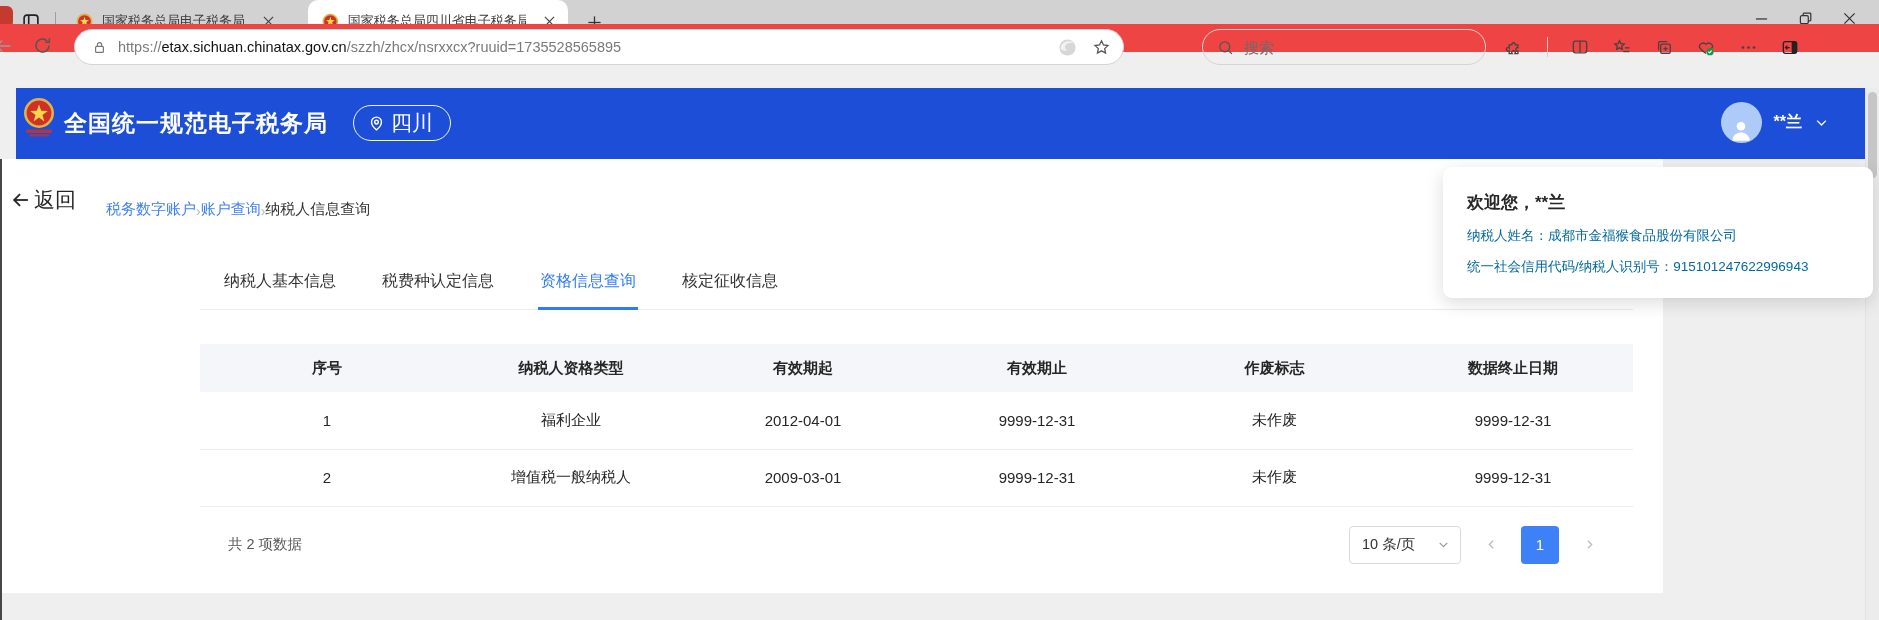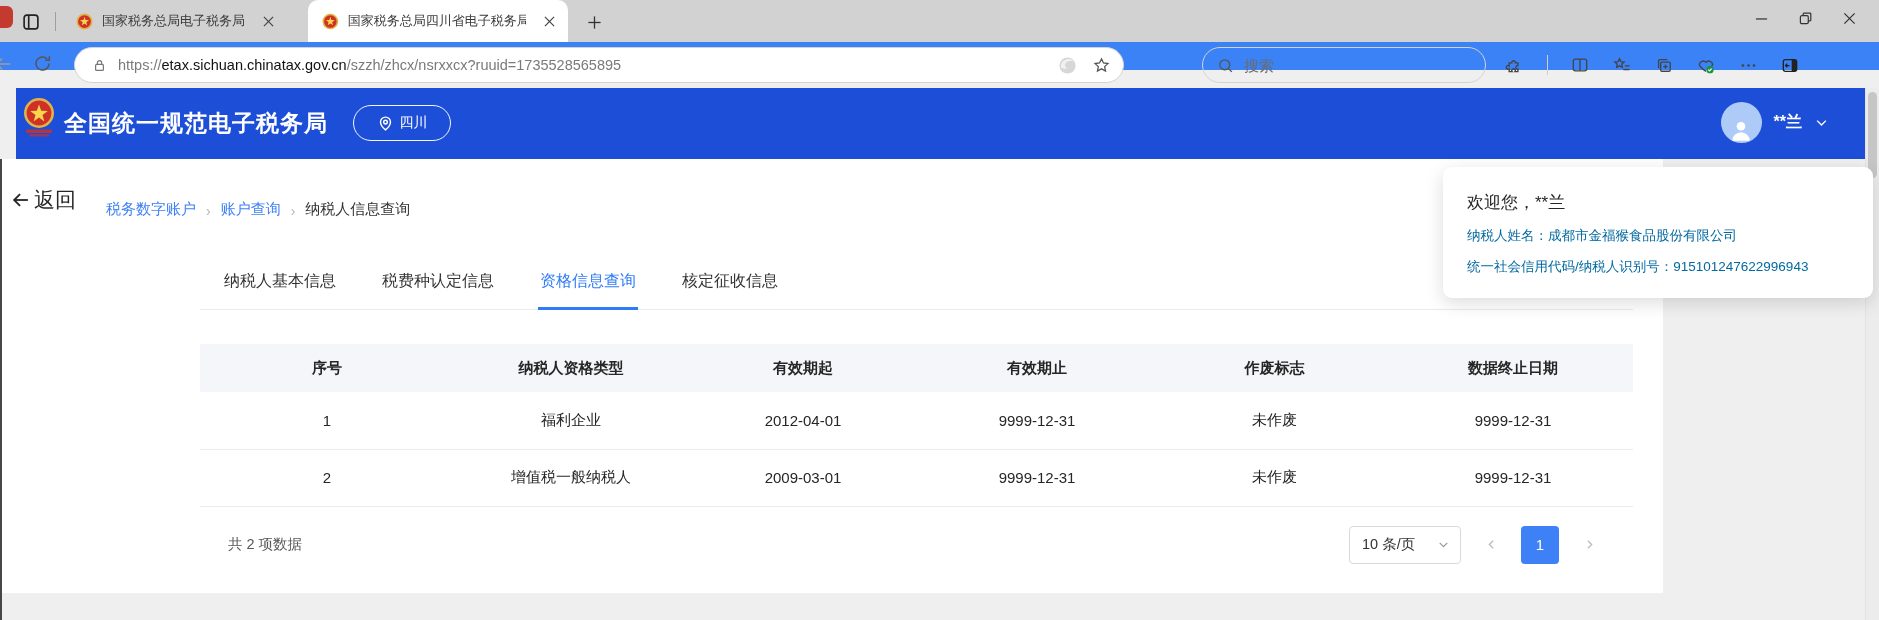--- a/index.html
+++ b/index.html
@@ -19,53 +19,53 @@
   .btab .title { max-width:200px; white-space:nowrap; overflow:hidden; margin:0 14px 0 9px; }
   .btab.active { background:#ffffff; border-radius:10px 10px 0 0; }
   .tab1 { left:62px; width:246px; }
   .tab2 { left:308px; width:260px; }
   .tab-close { width:18px; height:18px; display:flex; align-items:center; justify-content:center; border-radius:4px; }
   .newtab-btn { position:absolute; left:582px; top:10px; width:24px; height:24px; display:flex; align-items:center; justify-content:center; border-radius:4px; }
   .wincontrols { position:absolute; right:8px; top:0; height:36px; display:flex; }
   .winbtn { width:44px; height:36px; display:flex; align-items:center; justify-content:center; }
 
   
-  .toolbar { position:absolute; left:0; top:42px; width:1879px; height:28px; background:#3b82f6; display:flex; align-items:center; }
+  .toolbar { position:absolute; left:0; top:24px; width:1879px; height:28px; background:#ef4444; display:flex; align-items:center; }
   .nav-back { position:absolute; left:-8px; top:11px; width:24px; height:24px; }
   .nav-refresh { position:absolute; left:32px; top:11px; width:24px; height:24px; }
   .addressbar { position:absolute; left:74px; top:5px; width:1050px; height:36px; border:1px solid #d4d4d4; border-radius:18px; background:#fff; display:flex; align-items:center; padding:0 12px 0 16px; }
   .url { font-size:14.5px; margin-left:10px; flex:1; white-space:nowrap; overflow:hidden; }
   .url .scheme, .url .path { color:#7a7a7a; }
   .url .host { color:#111; }
   .addr-right { display:flex; align-items:center; gap:14px; }
   .searchbox { position:absolute; left:1202px; top:5px; width:284px; height:36px; border:1px solid #d4d4d4; border-radius:18px; display:flex; align-items:center; padding:0 14px; gap:10px; }
   .searchbox input { border:none; outline:none; font-size:15px; color:#333; width:180px; font-family:"Liberation Sans", sans-serif; background:transparent; }
   .searchbox input::placeholder { color:#6b6b6b; }
   .tb-icons { position:absolute; left:1505px; top:0; height:46px; display:flex; align-items:center; gap:22px; }
   .tb-sep { width:1px; height:20px; background:#cfcfcf; }
   .icon16 { width:20px; height:20px; display:inline-flex; align-items:center; justify-content:center; }
 
   
   .site-header { position:absolute; left:16px; top:88px; width:1879px; height:71px; background:#1d4ed8; display:flex; align-items:center; }
   .emblem { position:absolute; left:7px; top:10px; width:32px; height:40px; }
   .site-title { position:absolute; left:48px; top:20px; color:#ffffff; font-size:23px; font-weight:bold; letter-spacing:1px; }
-  .region-pill { position:absolute; left:337px; top:17px; height:36px; min-width:98px; border:1.5px solid rgba(255,255,255,.95); border-radius:18px; display:flex; align-items:center; justify-content:center; gap:6px; color:#fff; font-size:14px; padding:0 14px; }
+  .region-pill { position:absolute; left:337px; top:17px; height:36px; min-width:98px; border:1.5px solid rgba(255,255,255,.95); border-radius:18px; display:flex; align-items:center; justify-content:flex-start; gap:6px; color:#fff; font-size:21px; padding:0 14px; }
   .hdr-user { position:absolute; right:66px; top:14px; display:flex; align-items:center; gap:12px; }
   .avatar { width:41px; height:41px; border-radius:50%; background:#aecbf7; display:flex; align-items:flex-end; justify-content:center; overflow:hidden; }
   .user-name { color:#fff; font-size:16px; font-weight:bold; }
 
   
   .page { position:absolute; left:0; top:159px; width:1879px; height:461px; background:#efefef; }
   .content { position:absolute; left:0; top:0; width:1663px; height:434px; background:#ffffff; }
   .win-edge { position:absolute; left:0; top:0; width:2px; height:461px; background:#474747; z-index:60; }
 
   
   .breadcrumb { position:absolute; left:10px; top:22px; display:flex; align-items:center; }
   .back-btn { display:flex; align-items:center; gap:2px; font-size:21px; color:#262626; font-weight:500; }
-  .crumbs { display:flex; align-items:flex-end; margin-left:30px; font-size:15px; gap:10px;margin-top:19px; }
+  .crumbs { display:flex; align-items:flex-end; margin-left:30px; font-size:15px; gap:0;margin-top:19px; }
   .crumb-link { color:#3e80f5; }
   .crumb-sep { color:#b5b5b5; font-size:14px; }
   .crumb-current { color:#333; }
 
   
   .card { position:absolute; left:200px; top:100px; width:1433px; }
   .ctabs { display:flex; gap:42px; padding:0 22px; border-bottom:1px solid #ebebeb; }
   .ctab { font-size:16px; color:#333; padding:12px 2px 15px; border-bottom:3px solid transparent; margin-bottom:-1px; cursor:pointer; }
   .ctab.active { color:#2f7cf6; border-bottom-color:#2f7cf6; }
 
@@ -77,21 +77,21 @@
   
   .pagi { display:flex; align-items:center; justify-content:space-between; margin-top:18px; padding:0 30px 0 28px; height:40px; }
   .pagi-total { font-size:14.5px; color:#595959; }
   .pagi-right { display:flex; align-items:center; gap:16px; }
   .page-size { height:38px; min-width:112px; border:1px solid #d9d9d9; border-radius:4px; display:flex; align-items:center; justify-content:space-between; padding:0 10px 0 12px; font-size:14.5px; color:#333; gap:10px; background:#fff; }
   .pg-arrow { width:28px; height:28px; display:flex; align-items:center; justify-content:center; }
   .pg-num { width:38px; height:38px; border-radius:4px; background:#3e80f5; color:#fff; font-size:15px; display:flex; align-items:center; justify-content:center; }
 
   
   .welcome { position:absolute; left:1443px; top:8px; width:430px; height:131px; background:#fff; border-radius:9px; box-shadow:0 5px 18px rgba(0,0,0,.14); z-index:300; padding:24px 0 0 24px; }
-  .welcome-title { font-size:17px; font-weight:normal; color:#262626; }
+  .welcome-title { font-size:17px; font-weight:bold; color:#262626; }
   .welcome-line { font-size:13.5px; color:#0369a1; margin-top:13px; white-space:nowrap; }
 
   
   .scroll-track { position:absolute; right:0; top:88px; width:14px; height:532px; background:#ececec; border-left:1px solid #e2e2e2; z-index:100; }
   .scroll-thumb { position:absolute; left:2px; top:4px; width:9px; height:86px; background:#c6c6c6; border-radius:5px; }
 
   svg { display:block; }
 </style>
 </head>
 <body>

